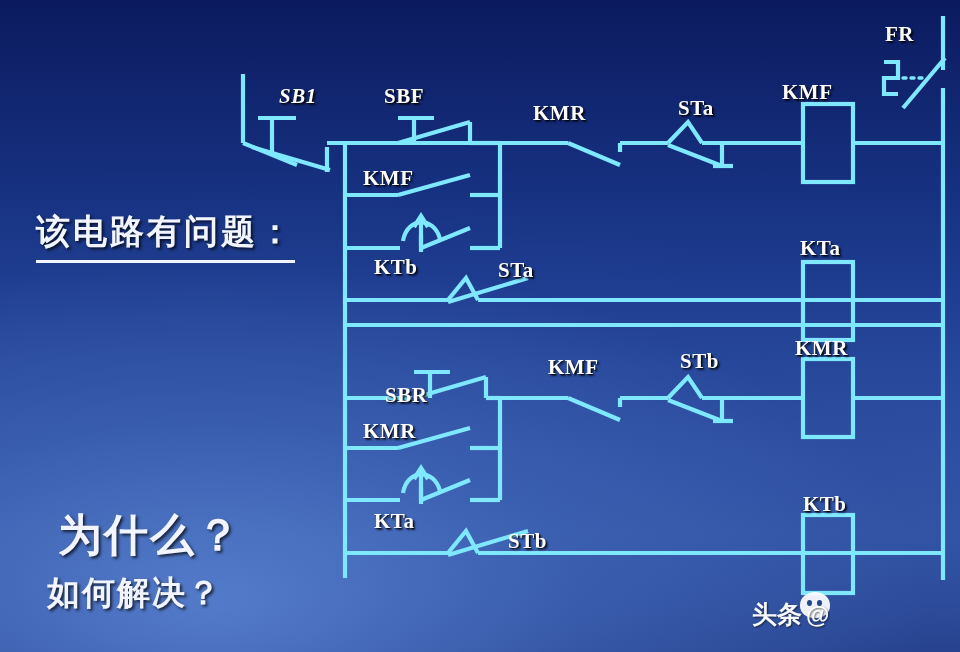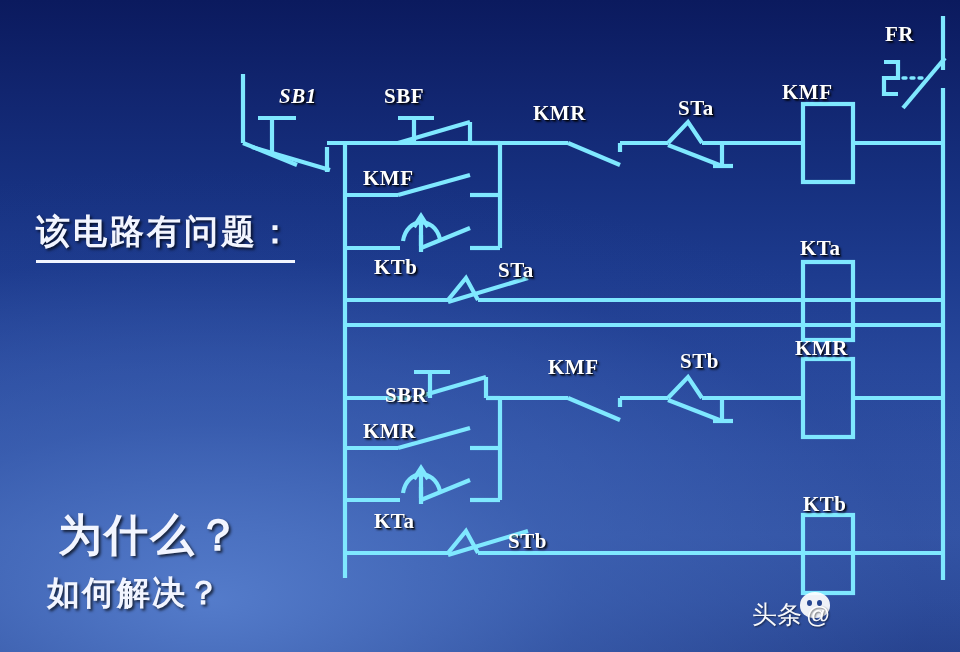--- a/index.html
+++ b/index.html
@@ -56,21 +56,21 @@
     padding-bottom:6px;border-bottom:3px solid #f2f5ff;
   }
   #body-text{left:58px;top:348px;font-size:33px;letter-spacing:2px;}
   #why{left:58px;top:508px;font-size:44px;letter-spacing:2px;}
   #how{left:47px;top:572px;font-size:33px;letter-spacing:2px;}
   
   #watermark{
     position:absolute;left:752px;top:598px;
     display:flex;align-items:center;gap:4px;
     color:#ffffff;font-family:"Liberation Sans", sans-serif;
-    font-weight:normal;font-size:25px;opacity:.96;
+    font-weight:bold;font-size:25px;opacity:.96;
     text-shadow:1px 1px 2px rgba(0,0,0,.6);
   }
   #watermark .wm-at{font-size:24px;}
   #wm-badge{
     position:absolute;left:800px;top:592px;width:30px;height:26px;
     border-radius:50% 50% 46% 46%;background:#ffffff;opacity:.92;
   }
   #wm-badge:before,#wm-badge:after{
     content:"";position:absolute;top:8px;width:5px;height:6px;border-radius:50%;
     background:#24448f;

